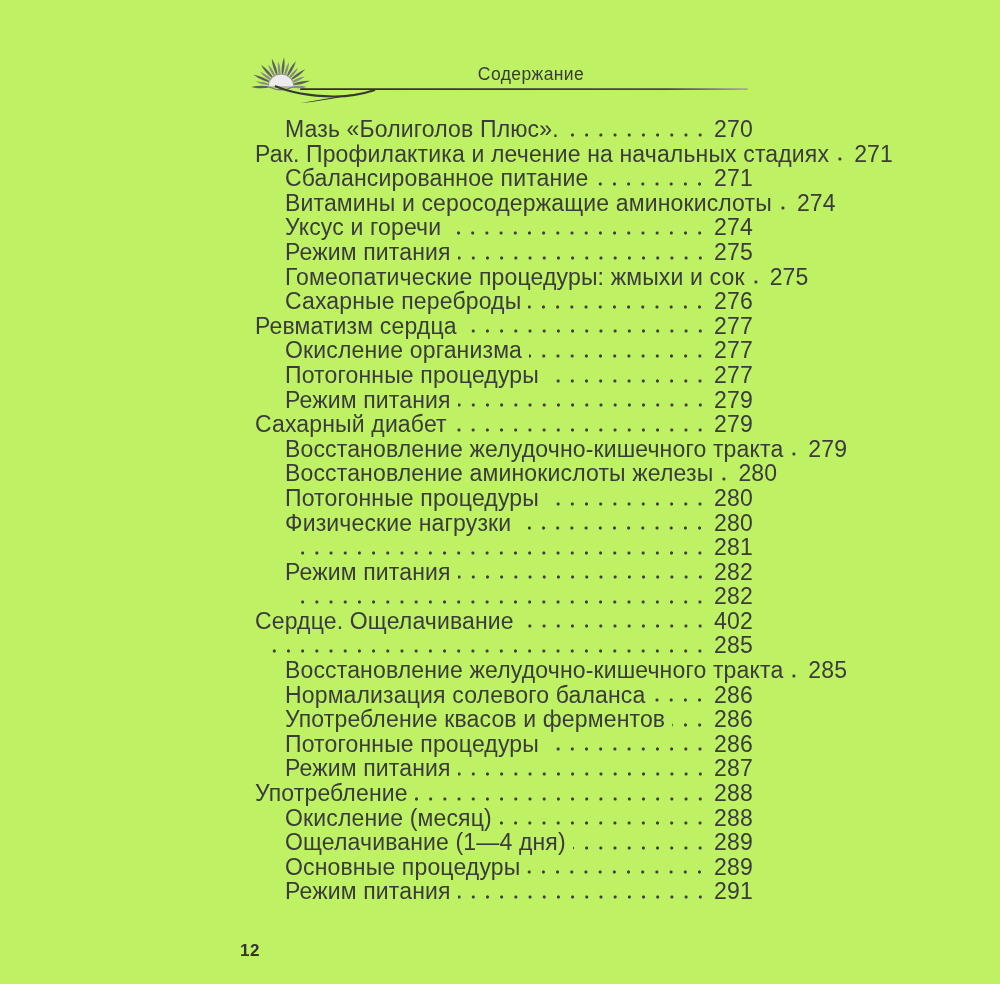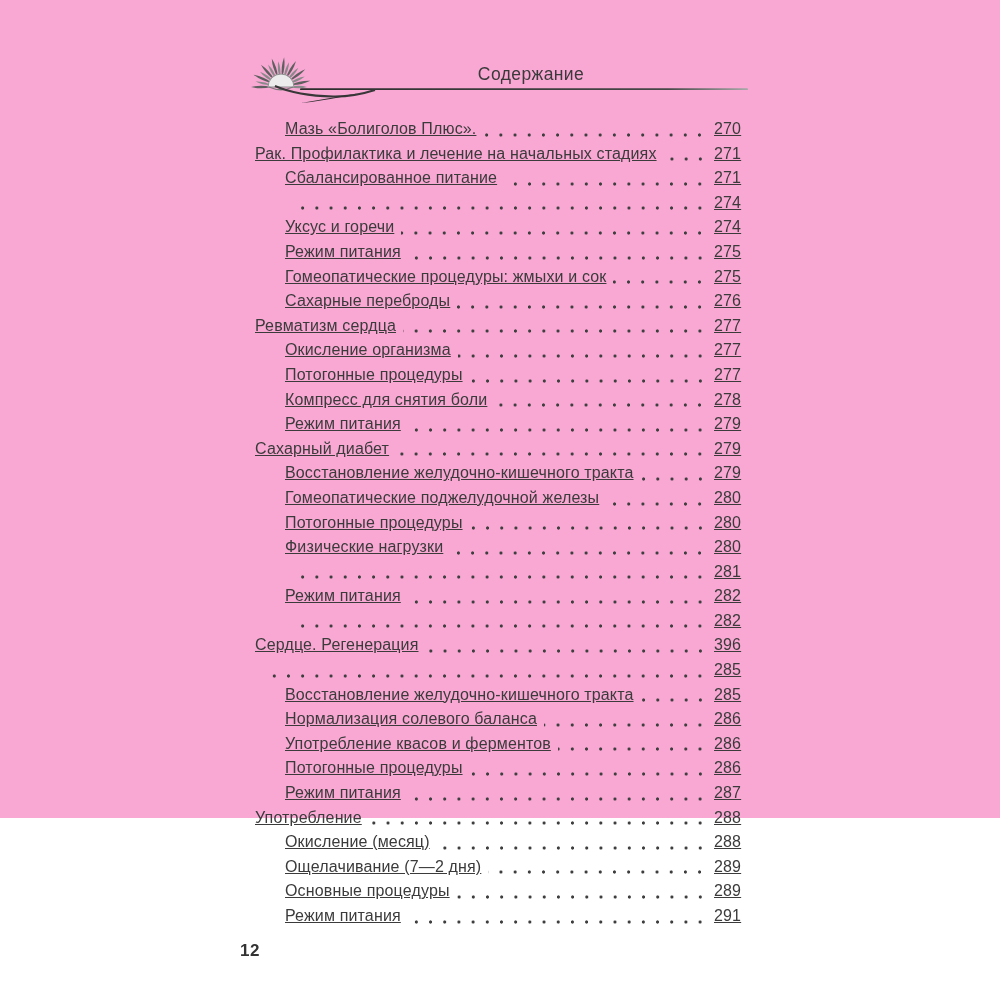--- a/index.html
+++ b/index.html
@@ -6,22 +6,22 @@
   html,body { background:#ffffff; }
   body {
     width:1000px; height:1000px;
     font-family:"Liberation Sans", sans-serif;
     color:#3b3b3b;
     position:relative;
     overflow:hidden;
   }
   .page {
     position:relative;
-    width:1000px; height:818px;
-    background:#f9a8d4;
+    width:1000px; height:984px;
+    background:#bef264;
   }
   
   .ornament {
     position:absolute; left:245px; top:42px;
     width:510px; height:64px;
   }
   .page-title {
     position:absolute; left:276px; top:66px;
     width:510px; text-align:center;
     font-size:17.5px; line-height:1;
@@ -29,24 +29,23 @@
     color:#3a3a3a;
   }
   
   .toc {
     position:absolute; left:255px; top:117px;
     width:493px;
   }
   .row {
     display:flex; align-items:baseline;
     height:24.6px; line-height:24.6px;
-    font-size:16px; letter-spacing:0.15px;
+    font-size:23px; letter-spacing:0.15px;
     color:#3b3b3b;
     white-space:nowrap;
-    text-decoration:underline;
   }
   .row.level-1 { padding-left:30px; }
   .label { white-space:nowrap; flex:0 0 auto; }
   .leader {
     flex:1 1 auto;
     align-self:stretch;
     min-width:12px;
     margin-left:7px; margin-right:6px;
     background-image:radial-gradient(circle, #3e3e3e 1.3px, rgba(0,0,0,0) 1.9px);
     background-size:14.2px 4px;
@@ -124,20 +123,21 @@
       <span class="label">Рак. Профилактика и лечение на начальных стадиях</span>
       <span class="leader"></span>
       <span class="pnum">271</span>
     </div>
       <div class="row level-1">
       <span class="label">Сбалансированное питание</span>
       <span class="leader"></span>
       <span class="pnum">271</span>
     </div>
       <div class="row level-1">
+      <span class="label">Витамины и серосодержащие аминокислоты</span>
       <span class="leader"></span>
       <span class="pnum">274</span>
     </div>
       <div class="row level-1">
       <span class="label">Уксус и горечи</span>
       <span class="leader"></span>
       <span class="pnum">274</span>
     </div>
       <div class="row level-1">
       <span class="label">Режим питания</span>
@@ -163,41 +163,36 @@
       <span class="label">Окисление организма</span>
       <span class="leader"></span>
       <span class="pnum">277</span>
     </div>
       <div class="row level-1">
       <span class="label">Потогонные процедуры</span>
       <span class="leader"></span>
       <span class="pnum">277</span>
     </div>
       <div class="row level-1">
-      <span class="label">Компресс для снятия боли</span>
-      <span class="leader"></span>
-      <span class="pnum">278</span>
-    </div>
-      <div class="row level-1">
       <span class="label">Режим питания</span>
       <span class="leader"></span>
       <span class="pnum">279</span>
     </div>
       <div class="row level-0">
       <span class="label">Сахарный диабет</span>
       <span class="leader"></span>
       <span class="pnum">279</span>
     </div>
       <div class="row level-1">
       <span class="label">Восстановление желудочно-кишечного тракта</span>
       <span class="leader"></span>
       <span class="pnum">279</span>
     </div>
       <div class="row level-1">
-      <span class="label">Гомеопатические поджелудочной железы</span>
+      <span class="label">Восстановление аминокислоты железы</span>
       <span class="leader"></span>
       <span class="pnum">280</span>
     </div>
       <div class="row level-1">
       <span class="label">Потогонные процедуры</span>
       <span class="leader"></span>
       <span class="pnum">280</span>
     </div>
       <div class="row level-1">
       <span class="label">Физические нагрузки</span>
@@ -211,23 +206,23 @@
       <div class="row level-1">
       <span class="label">Режим питания</span>
       <span class="leader"></span>
       <span class="pnum">282</span>
     </div>
       <div class="row level-1">
       <span class="leader"></span>
       <span class="pnum">282</span>
     </div>
       <div class="row level-0">
-      <span class="label">Сердце. Регенерация</span>
-      <span class="leader"></span>
-      <span class="pnum">396</span>
+      <span class="label">Сердце. Ощелачивание</span>
+      <span class="leader"></span>
+      <span class="pnum">402</span>
     </div>
       <div class="row level-0">
       <span class="leader"></span>
       <span class="pnum">285</span>
     </div>
       <div class="row level-1">
       <span class="label">Восстановление желудочно-кишечного тракта</span>
       <span class="leader"></span>
       <span class="pnum">285</span>
     </div>
@@ -255,21 +250,21 @@
       <span class="label">Употребление</span>
       <span class="leader"></span>
       <span class="pnum">288</span>
     </div>
       <div class="row level-1">
       <span class="label">Окисление (месяц)</span>
       <span class="leader"></span>
       <span class="pnum">288</span>
     </div>
       <div class="row level-1">
-      <span class="label">Ощелачивание (7—2 дня)</span>
+      <span class="label">Ощелачивание (1—4 дня)</span>
       <span class="leader"></span>
       <span class="pnum">289</span>
     </div>
       <div class="row level-1">
       <span class="label">Основные процедуры</span>
       <span class="leader"></span>
       <span class="pnum">289</span>
     </div>
       <div class="row level-1">
       <span class="label">Режим питания</span>

